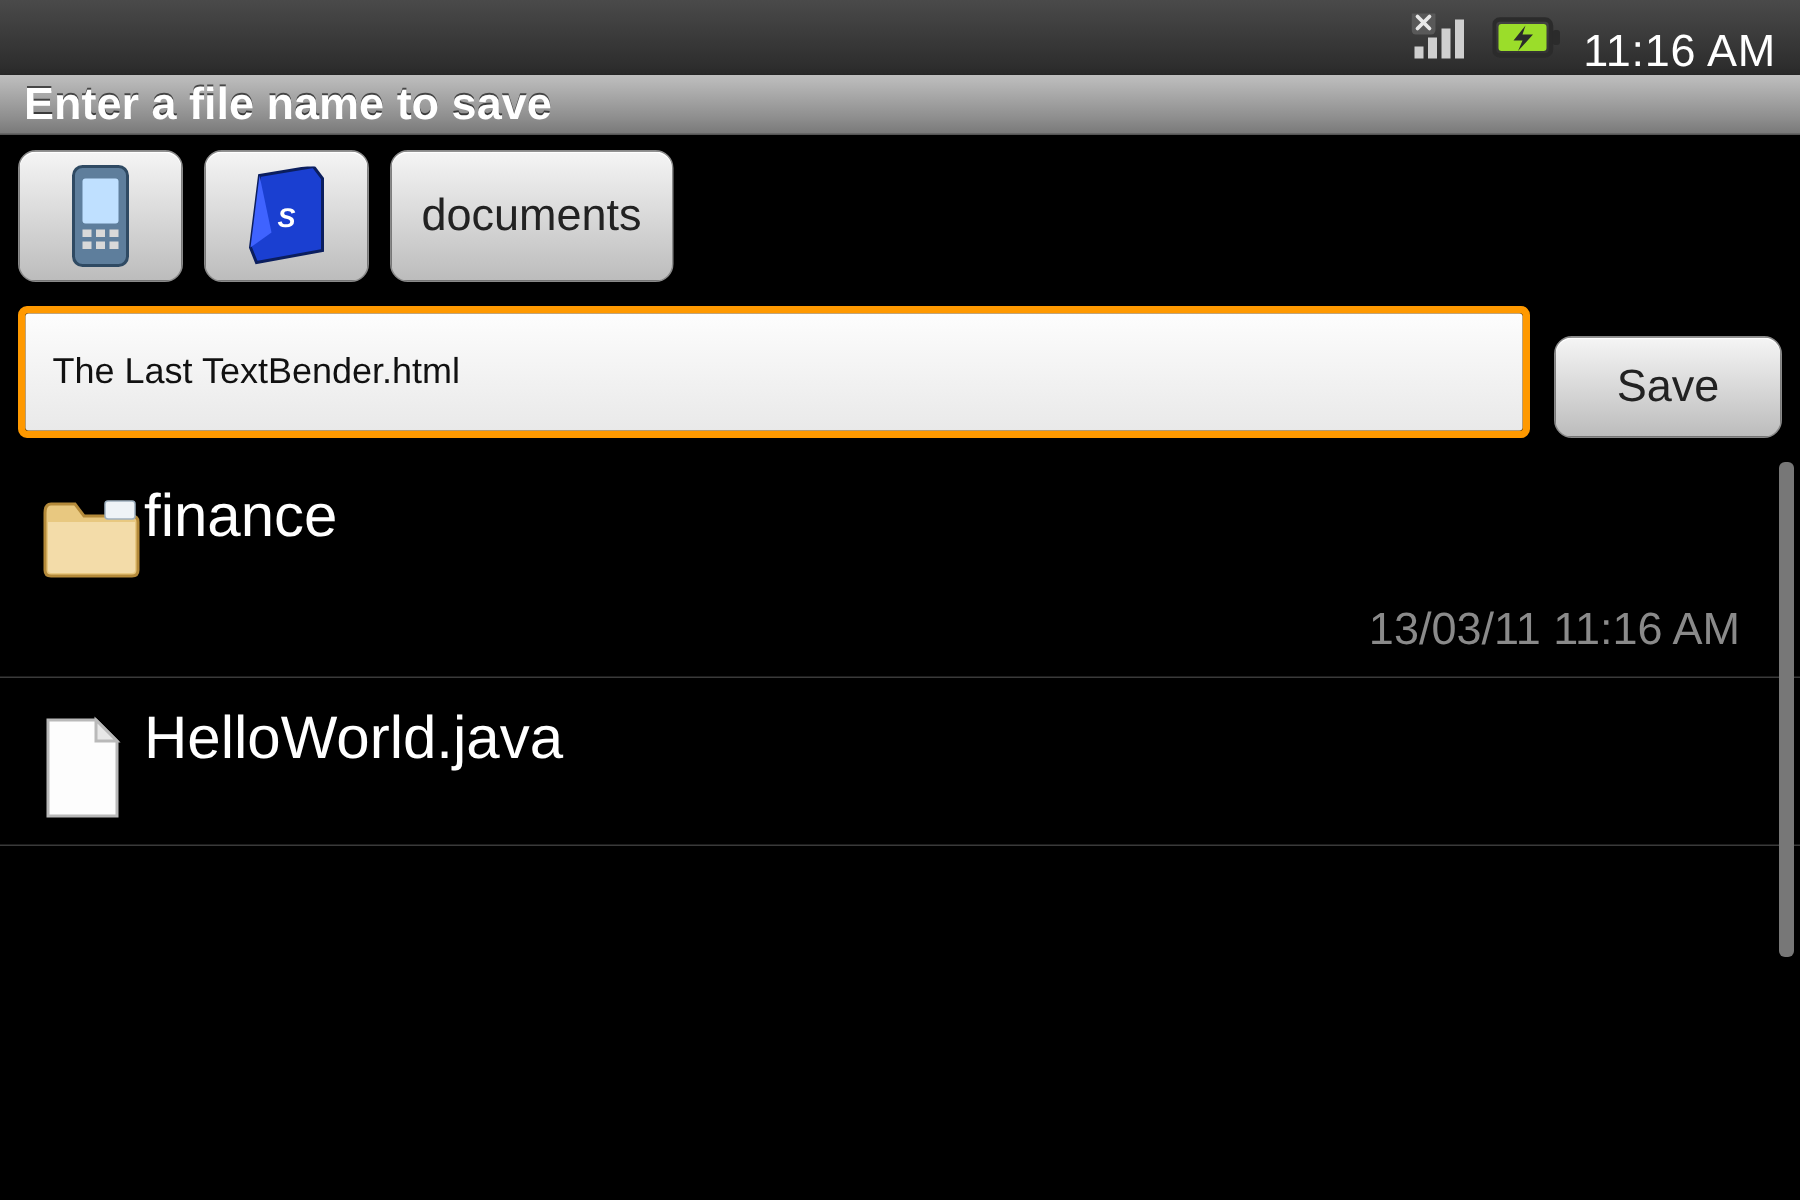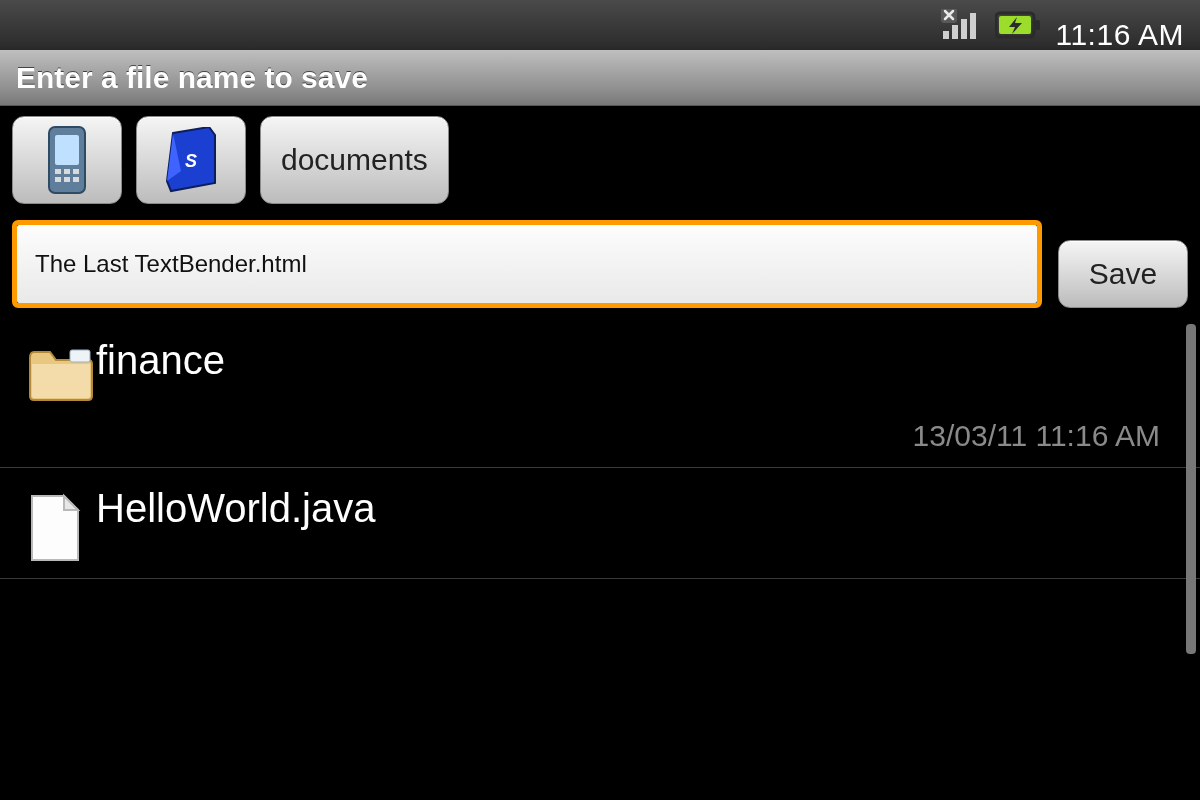--- a/index.html
+++ b/index.html
@@ -14,21 +14,21 @@
     justify-content: flex-end;
     padding: 0 16px;
     gap: 14px;
     color: #fff;
   }
   .status-bar .clock { font-size: 30px; color: #fff; font-weight: 500; letter-spacing: 0.5px; margin-top: 20px; }
   .status-icon svg { display: block; }
 
   
   .title-bar {
-    height: 56px;
+    height: 40px;
     background: linear-gradient(to bottom, #bfbfbf 0%, #8f8f8f 70%, #777 100%);
     display: flex;
     align-items: center;
     padding: 0 16px;
     box-shadow: inset 0 -1px 0 #555, 0 2px 4px rgba(0,0,0,0.6);
   }
   .title-bar .title {
     color: #fff;
     font-size: 30px;
     font-weight: bold;
@@ -79,21 +79,21 @@
     height: 78px;
     border: none;
     outline: none;
     background: linear-gradient(to bottom, #fdfdfd 0%, #e9e9e9 100%);
     font-size: 24px;
     color: #111;
     padding: 0 18px;
     border-radius: 2px;
   }
   .save-btn {
-    width: 130px;
+    width: 152px;
     border-radius: 12px;
     background: linear-gradient(to bottom, #f5f5f5 0%, #d9d9d9 50%, #bcbcbc 100%);
     border: 1px solid #8a8a8a;
     box-shadow: inset 0 1px 0 #fff, 0 2px 2px rgba(0,0,0,0.5);
     font-size: 30px;
     color: #222;
     cursor: pointer;
     margin-top: 20px;
   }
 

